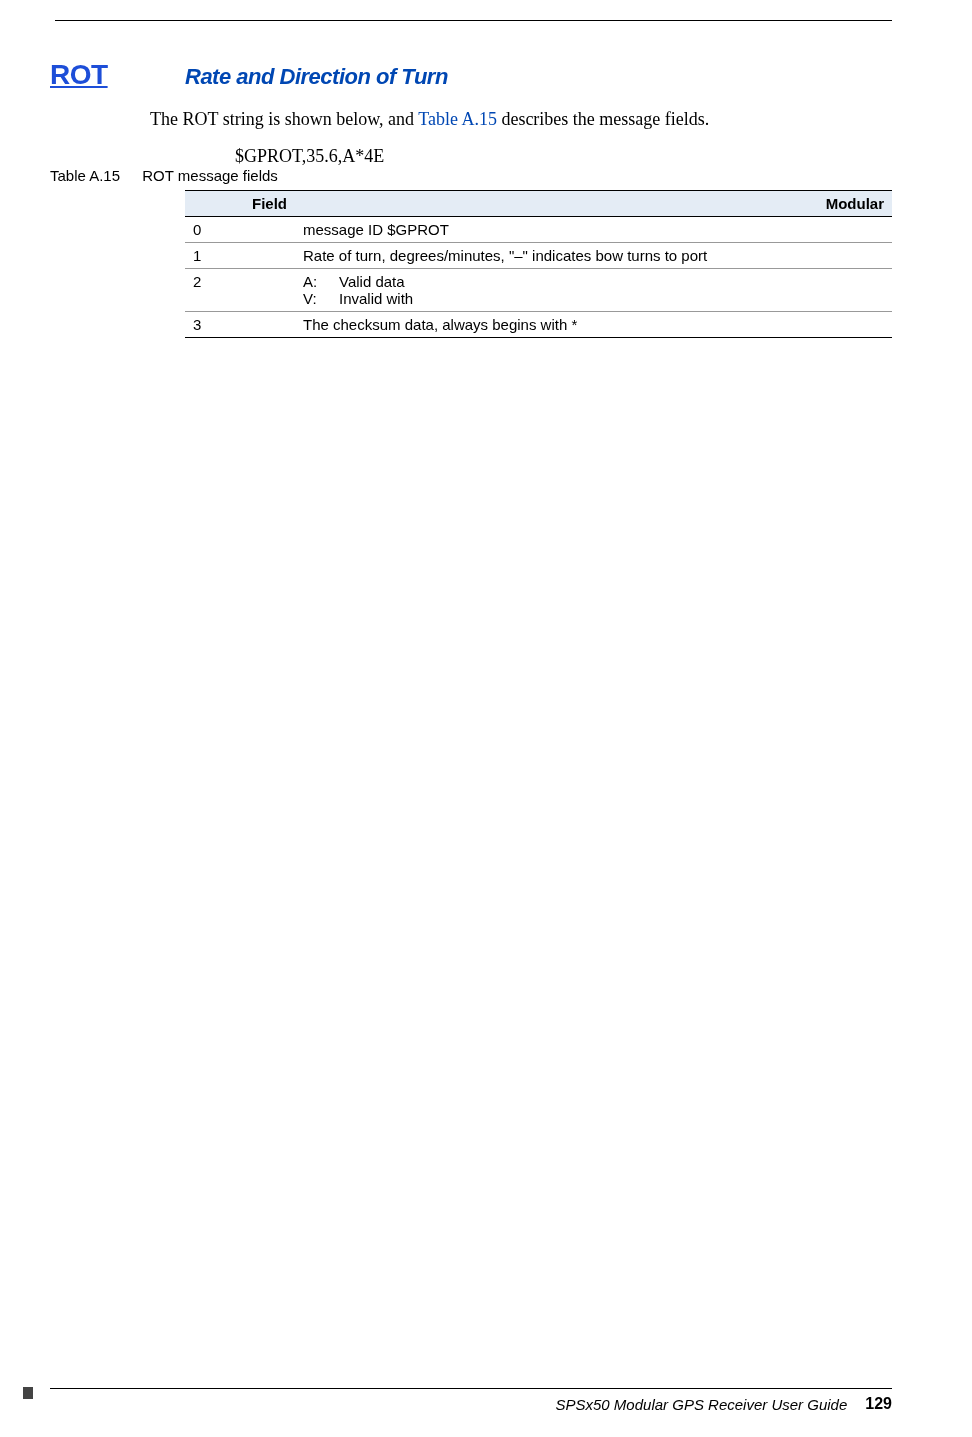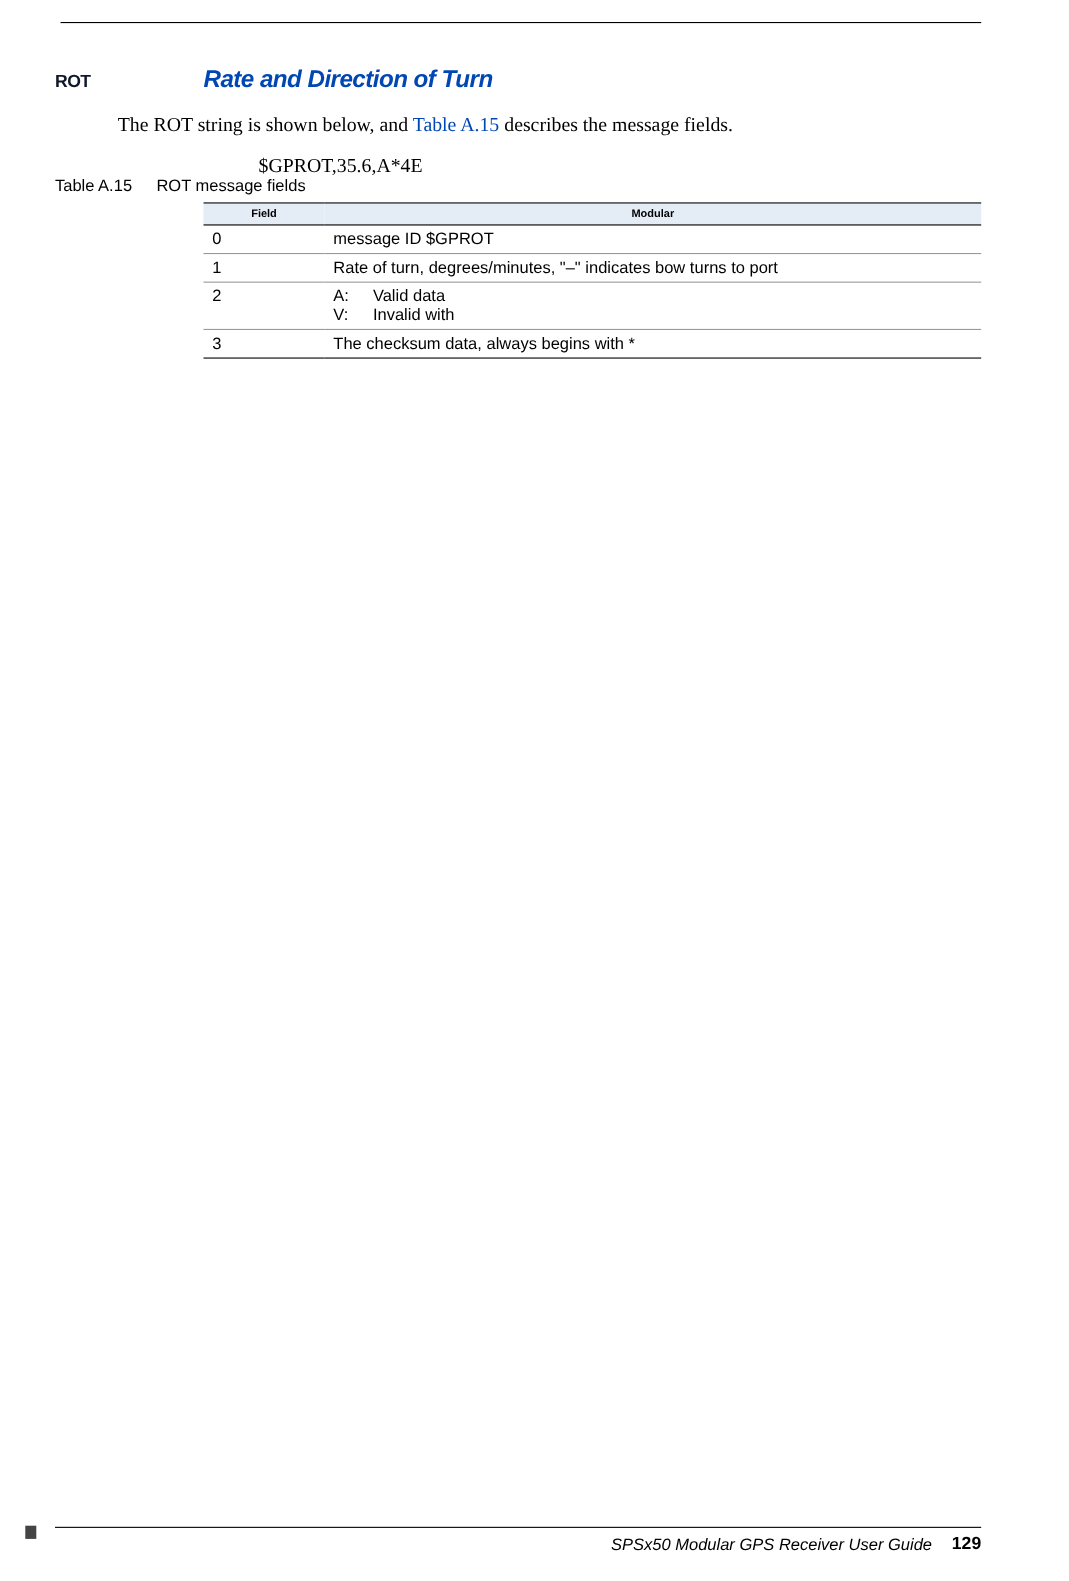--- a/index.html
+++ b/index.html
@@ -29,38 +29,39 @@
     .content {
       padding-top: 28px;
       padding-left: 0;
     }
     .section-row {
       display: flex;
       align-items: baseline;
       margin-bottom: 16px;
     }
     .section-abbrev {
-      color: #0f172a;
-      font-family: Arial, Helvetica, sans-serif;
-      font-weight: bold;
-      font-size: 16px;
+      color: #1d4ed8;
+      font-family: Arial, Helvetica, sans-serif;
+      font-weight: bold;
+      font-size: 28px;
       width: 135px;
       font-style: normal;
       letter-spacing: -0.5px;
+      text-decoration: underline;
     }
     .section-title {
       color: #0047b3;
       font-family: Arial, Helvetica, sans-serif;
       font-weight: bold;
       font-style: italic;
       font-size: 22px;
       letter-spacing: -0.5px;
     }
     .body-text {
-      margin-left: 57px;
+      margin-left: 100px;
       font-size: 18px;
       line-height: 1.4;
       margin-bottom: 14px;
     }
     .link {
       color: #0047b3;
     }
     .mono-string {
       margin-left: 185px;
       font-size: 18px;
@@ -75,24 +76,24 @@
     }
     .data-table {
       margin-left: 135px;
       border-collapse: collapse;
       width: calc(100% - 135px);
     }
     .data-table thead tr {
       background: #e4ecf5;
     }
     .data-table th {
-      text-align: center;
-      font-family: Arial, Helvetica, sans-serif;
-      font-weight: bold;
-      font-size: 10px;
+      text-align: right;
+      font-family: Arial, Helvetica, sans-serif;
+      font-weight: bold;
+      font-size: 15px;
       padding: 4px 8px;
       border-top: 1px solid #000;
       border-bottom: 1px solid #000;
     }
     .data-table td {
       font-family: Arial, Helvetica, sans-serif;
       font-size: 15px;
       padding: 4px 8px;
       border-bottom: 1px solid #999;
       vertical-align: top;

